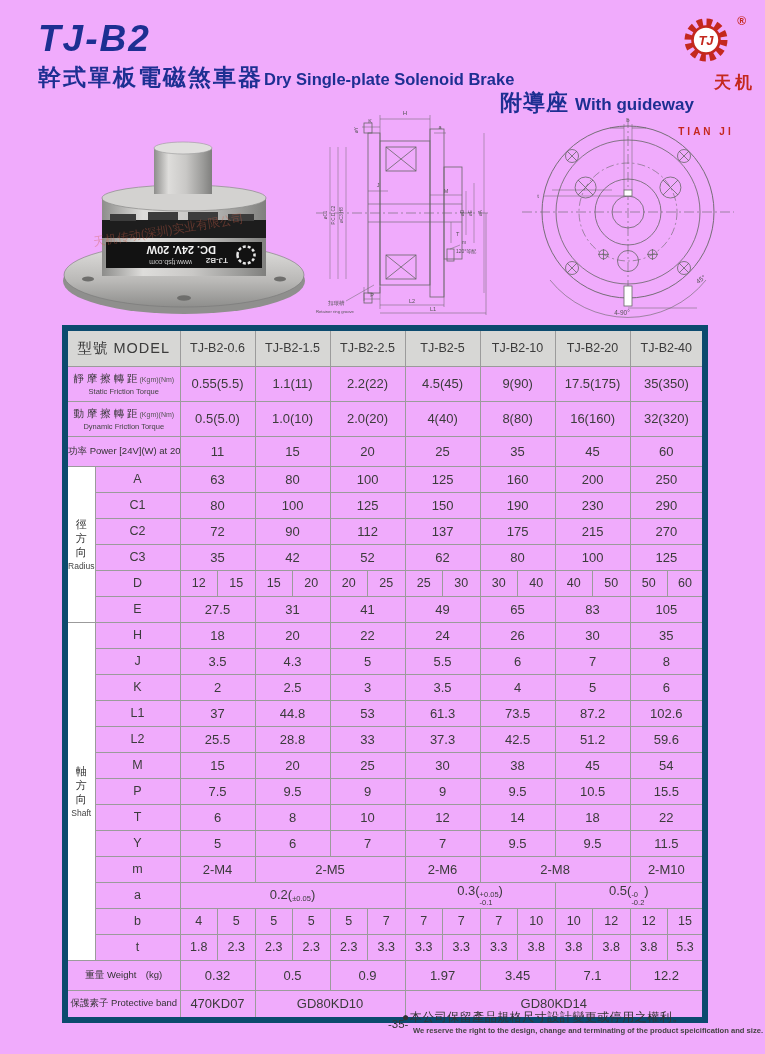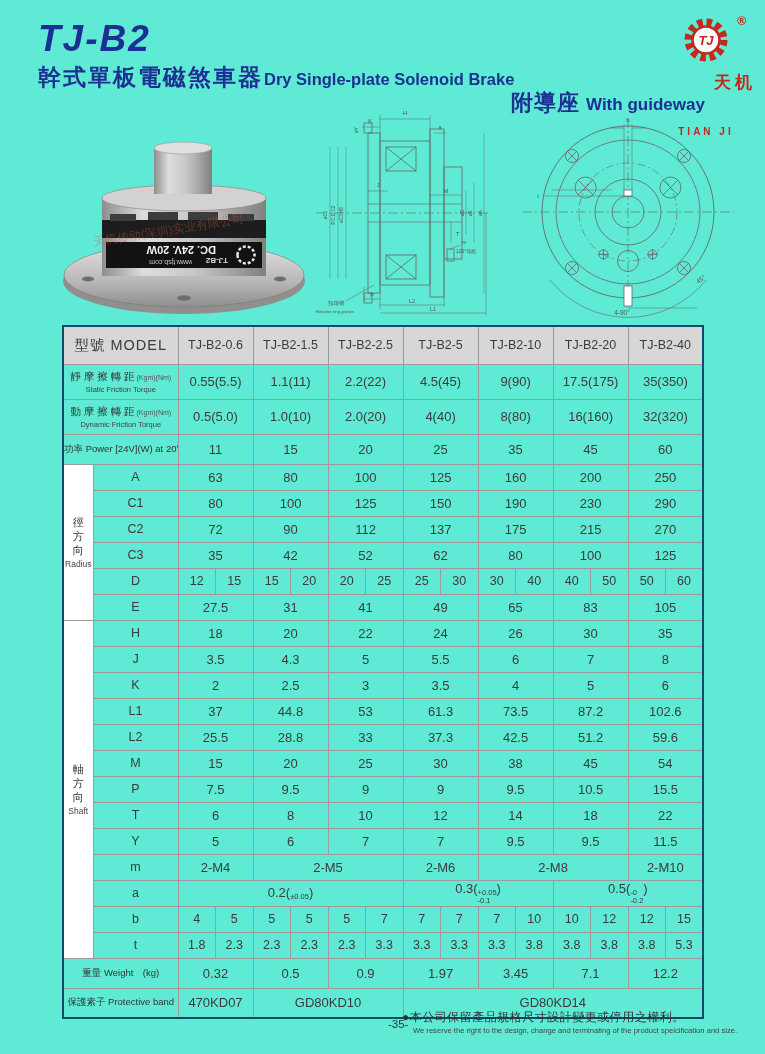--- a/index.html
+++ b/index.html
@@ -1,39 +1,39 @@
 <!DOCTYPE html>
 <html><head>
 <meta charset="utf-8">
 <style>
   html,body{margin:0;padding:0;background:#f4f4f2;font-family:"Liberation Sans",sans-serif;}
-  .page{position:relative;width:765px;height:1054px;background:#5eead4;overflow:hidden;}
+  .page{position:relative;width:765px;height:1054px;background:#f0abfc;overflow:hidden;}
 
   
   .titleblock{position:absolute;left:38px;top:18px;}
   .title{font-style:italic;font-weight:900;font-size:37px;letter-spacing:2px;color:#1d2f92;}
   .subtitle{margin-top:2px;white-space:nowrap;}
   .sub-zh{font-size:23px;font-weight:bold;color:#1d2f92;letter-spacing:2px;}
   .sub-en{font-size:16.5px;font-weight:bold;color:#1d2f92;margin-left:1px;}
 
   .logo{position:absolute;left:656px;top:14px;width:100px;text-align:center;color:#c4281e;}
   .logo .reg{position:absolute;right:10px;top:0;font-size:12px;font-weight:bold;}
   .logo-zh{font-size:17px;font-weight:bold;letter-spacing:4px;margin-top:1px;text-align:right;}
   .logo-en{font-size:10px;font-weight:bold;letter-spacing:3px;margin-top:32px;}
 
-  .guideway{position:absolute;left:511px;top:88px;white-space:nowrap;}
+  .guideway{position:absolute;left:500px;top:88px;white-space:nowrap;}
   .gw-zh{font-size:22px;font-weight:bold;color:#1d2f92;letter-spacing:1px;}
   .gw-en{font-size:17px;font-weight:bold;color:#1d2f92;margin-left:6px;}
 
   
   .fig{position:absolute;}
   svg text{font-family:"Liberation Sans",sans-serif;}
 
   
-  table.spec{position:absolute;left:62px;top:325px;width:640px;border-collapse:collapse;table-layout:fixed;border:2px solid #0c4a6e;}
+  table.spec{position:absolute;left:62px;top:325px;width:640px;border-collapse:collapse;table-layout:fixed;border:6px solid #0c4a6e;}
   table.spec th,table.spec td{border:1px solid #9b9b9b;text-align:center;vertical-align:middle;color:#3b3b3b;padding:0;overflow:hidden;}
   thead tr{height:38px;}
   thead th{background:#d7d7d5;font-weight:normal;font-size:12.5px;color:#2e2e2e;}
   th.mh{font-size:14.5px;letter-spacing:1px;color:#222;}
   tr.tall{height:35px;}
   tr.med{height:30px;}
   tr.dim{height:26px;}
   td.vcell{font-size:13px;}
   td.half{font-size:12.5px;}
   td.lcell{text-align:left;padding-left:4px;}
@@ -45,21 +45,21 @@
   td.gcell{background:#fff;}
   .vzh{white-space:pre-line;font-size:11px;line-height:1.3;color:#333;}
   .gen{font-size:8.5px;color:#444;margin-top:2px;}
   .tstack{display:inline-flex;flex-direction:column;justify-content:center;font-size:7.5px;line-height:1.1;vertical-align:-2px;text-align:left;}
   .tpre,.tpost{font-size:13px;}
 
   
   .pageno{position:absolute;left:352px;top:1018px;width:60px;font-size:11.5px;color:#333;margin-left:36px;}
   .note{position:absolute;left:402px;top:1009px;width:360px;color:#333;}
   .note-zh{font-size:12px;letter-spacing:0.5px;white-space:nowrap;}
-  .note-en{font-size:7.6px;margin-left:11px;white-space:nowrap;color:#444;}
+  .note-en{font-size:7.6px;margin-left:11px;white-space:nowrap;color:#444;font-weight:bold;}
 </style>
 </head>
 <body>
 
 <div class="page">
 
   <div class="titleblock">
     <div class="title">TJ-B2</div>
     <div class="subtitle">
       <span class="sub-zh">幹式單板電磁煞車器</span><span class="sub-en">Dry Single-plate Solenoid Brake</span>

